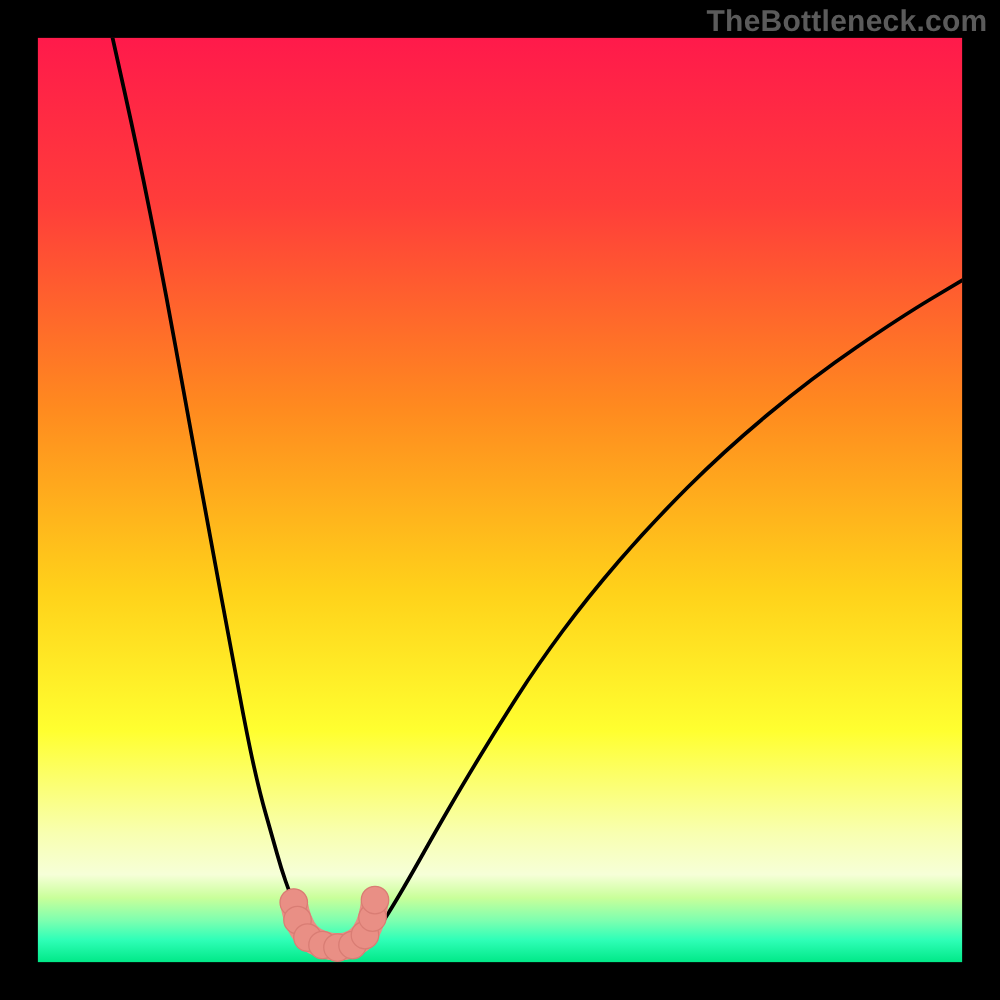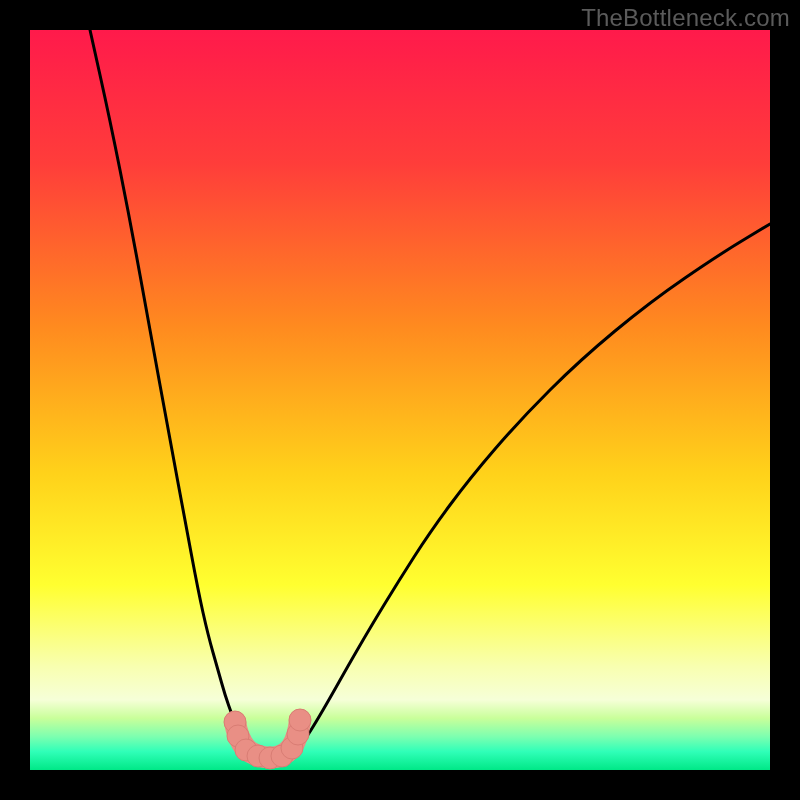--- a/index.html
+++ b/index.html
@@ -40,21 +40,21 @@
     top: 0;
     width: 100%;
     height: 100%;
   }
   .watermark {
     position: absolute;
     top: 4px;
     right: 10px;
     color: #5b5b5b;
     font-size: 24px;
-    font-weight: 400;
+    font-weight: 700;
     letter-spacing: 0.2px;
     user-select: none;
   }
 </style>
 </head>
 <body>
 
 <div class="frame">
 
   <div class="watermark">TheBottleneck.com</div>

